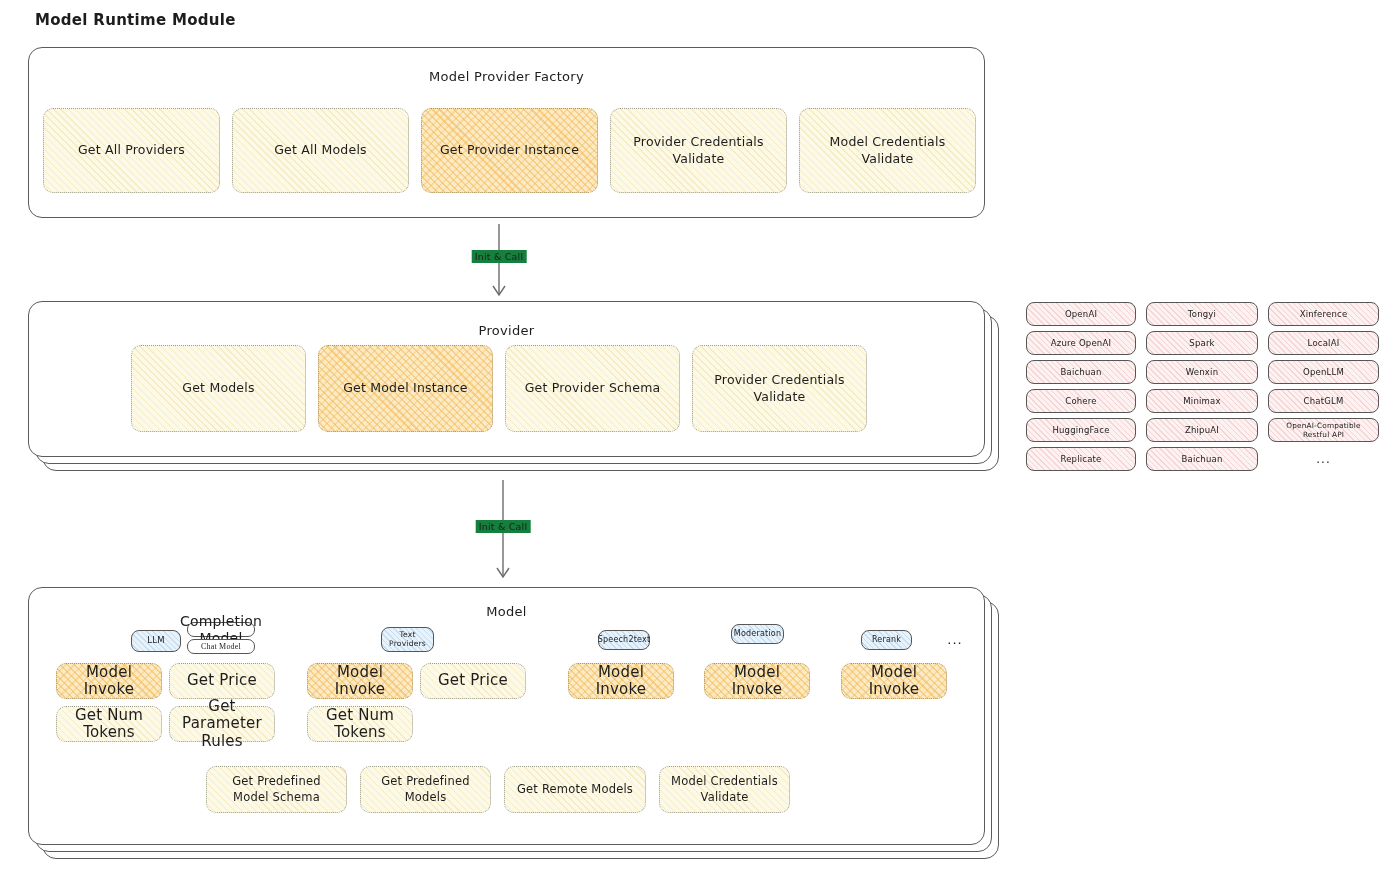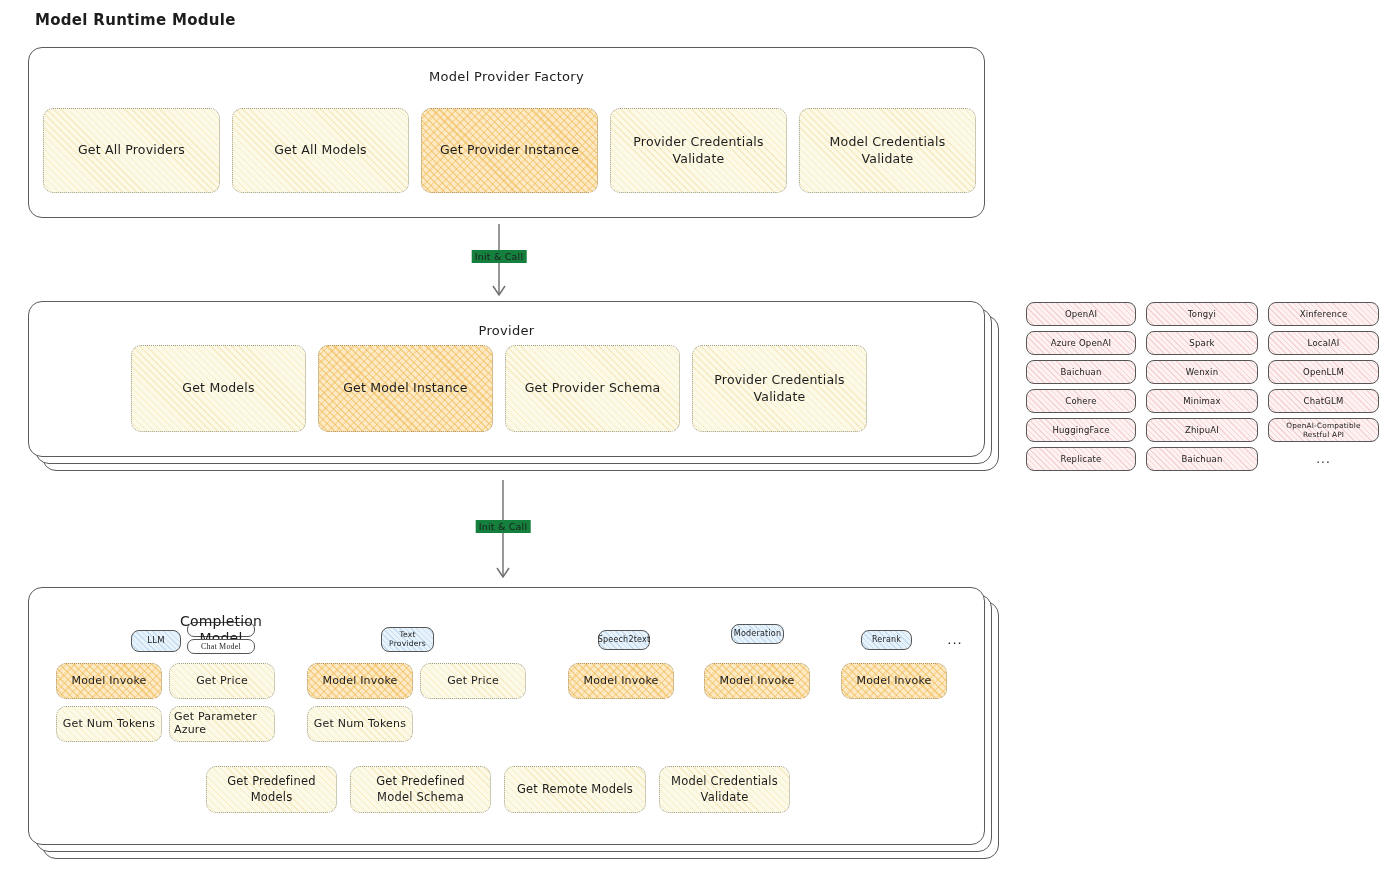--- a/index.html
+++ b/index.html
@@ -112,22 +112,22 @@
   .tag {
     position:absolute; display:flex; align-items:center; justify-content:center;
     text-align:center; border-radius:8px; font-size:8.5px; line-height:1.15;
     letter-spacing:.2px; padding:1px 3px;
   }
   .tag-white { background:#fff; border:1.2px solid #565656; border-radius:7px; }
 
   .ops-grid { position:absolute; display:grid; grid-template-columns:106px 106px; gap:7px; }
   .op {
     width:106px; height:36px; border-radius:10px;
-    display:flex; align-items:center; justify-content:center; text-align:left;
-    font-size:11px; line-height:1.15; letter-spacing:.2px; padding:15px 4px;
+    display:flex; align-items:center; justify-content:center; text-align:center;
+    font-size:15px; line-height:1.15; letter-spacing:.2px; padding:15px 4px;
   }
   .single { position:absolute; }
 
   .bottom-row {
     position:absolute; left:177px; top:178px; display:flex; gap:13px;
   }
   .bottom-row .btn { height:47px; font-size:11.5px; }
   .bw0 { width:141px; } .bw1 { width:131px; } .bw2 { width:142px; } .bw3 { width:131px; }
 </style>
 </head>
@@ -198,29 +198,30 @@
       <line x1="12" y1="0" x2="12" y2="96" stroke="#6c6c6c" stroke-width="1.4"></line>
       <polyline points="6,88 12,97 18,88" fill="none" stroke="#6c6c6c" stroke-width="1.4"></polyline>
     </svg>
     <span class="arrow-label">Init &amp; Call</span>
   </div>
 
   <div class="stack model-stack">
     <div class="layer l2"></div>
     <div class="layer l1"></div>
     <div class="bigbox">
+      <div class="box-title" style="top:16px;">Model</div>
 
       <div class="tag fill-blue" style="left:102px; top:42px; width:50px; height:22px;">LLM</div>
       <div class="tag tag-white" style="left:158px; top:34px; width:68px; height:15px; font-size:14px;">Completion Model</div>
       <div class="tag tag-white" style="left:158px; top:51px; width:68px; height:15px; font-size:8px;font-family:Liberation Serif, serif;">Chat Model</div>
       <div class="ops-grid" style="left:27px; top:75px;">
         <div class="op fill-orange">Model Invoke</div>
         <div class="op fill-yellow">Get Price</div>
         <div class="op fill-yellow">Get Num Tokens</div>
-        <div class="op fill-yellow">Get Parameter Azure</div>
+        <div class="op fill-yellow">Get Parameter Rules</div>
       </div>
 
       <div class="tag fill-blue" style="left:352px; top:39px; width:53px; height:25px; font-size:7.6px;">Text Providers</div>
       <div class="ops-grid" style="left:278px; top:75px;">
         <div class="op fill-orange">Model Invoke</div>
         <div class="op fill-yellow">Get Price</div>
         <div class="op fill-yellow">Get Num Tokens</div>
       </div>
 
       <div class="tag fill-blue" style="left:569px; top:42px; width:52px; height:20px; font-size:8px;">Speech2text</div>
@@ -228,21 +229,21 @@
 
       <div class="tag fill-blue" style="left:702px; top:36px; width:53px; height:20px; font-size:8px;">Moderation</div>
       <div class="op fill-orange single" style="left:675px; top:75px;">Model Invoke</div>
 
       <div class="tag fill-blue" style="left:832px; top:42px; width:51px; height:20px; font-size:8px;">Rerank</div>
       <div class="op fill-orange single" style="left:812px; top:75px;">Model Invoke</div>
 
       <div class="box-title" style="top:44px; left:auto; right:14px; width:30px; font-size:13px; letter-spacing:1px;">...</div>
 
       <div class="bottom-row">
+        <div class="btn fill-yellow bw0">Get Predefined Model Schema</div>
         <div class="btn fill-yellow bw1">Get Predefined Models</div>
-        <div class="btn fill-yellow bw0">Get Predefined Model Schema</div>
         <div class="btn fill-yellow bw2">Get Remote Models</div>
         <div class="btn fill-yellow bw3">Model Credentials Validate</div>
       </div>
     </div>
   </div>
 
 </div>
 
 </body></html>

